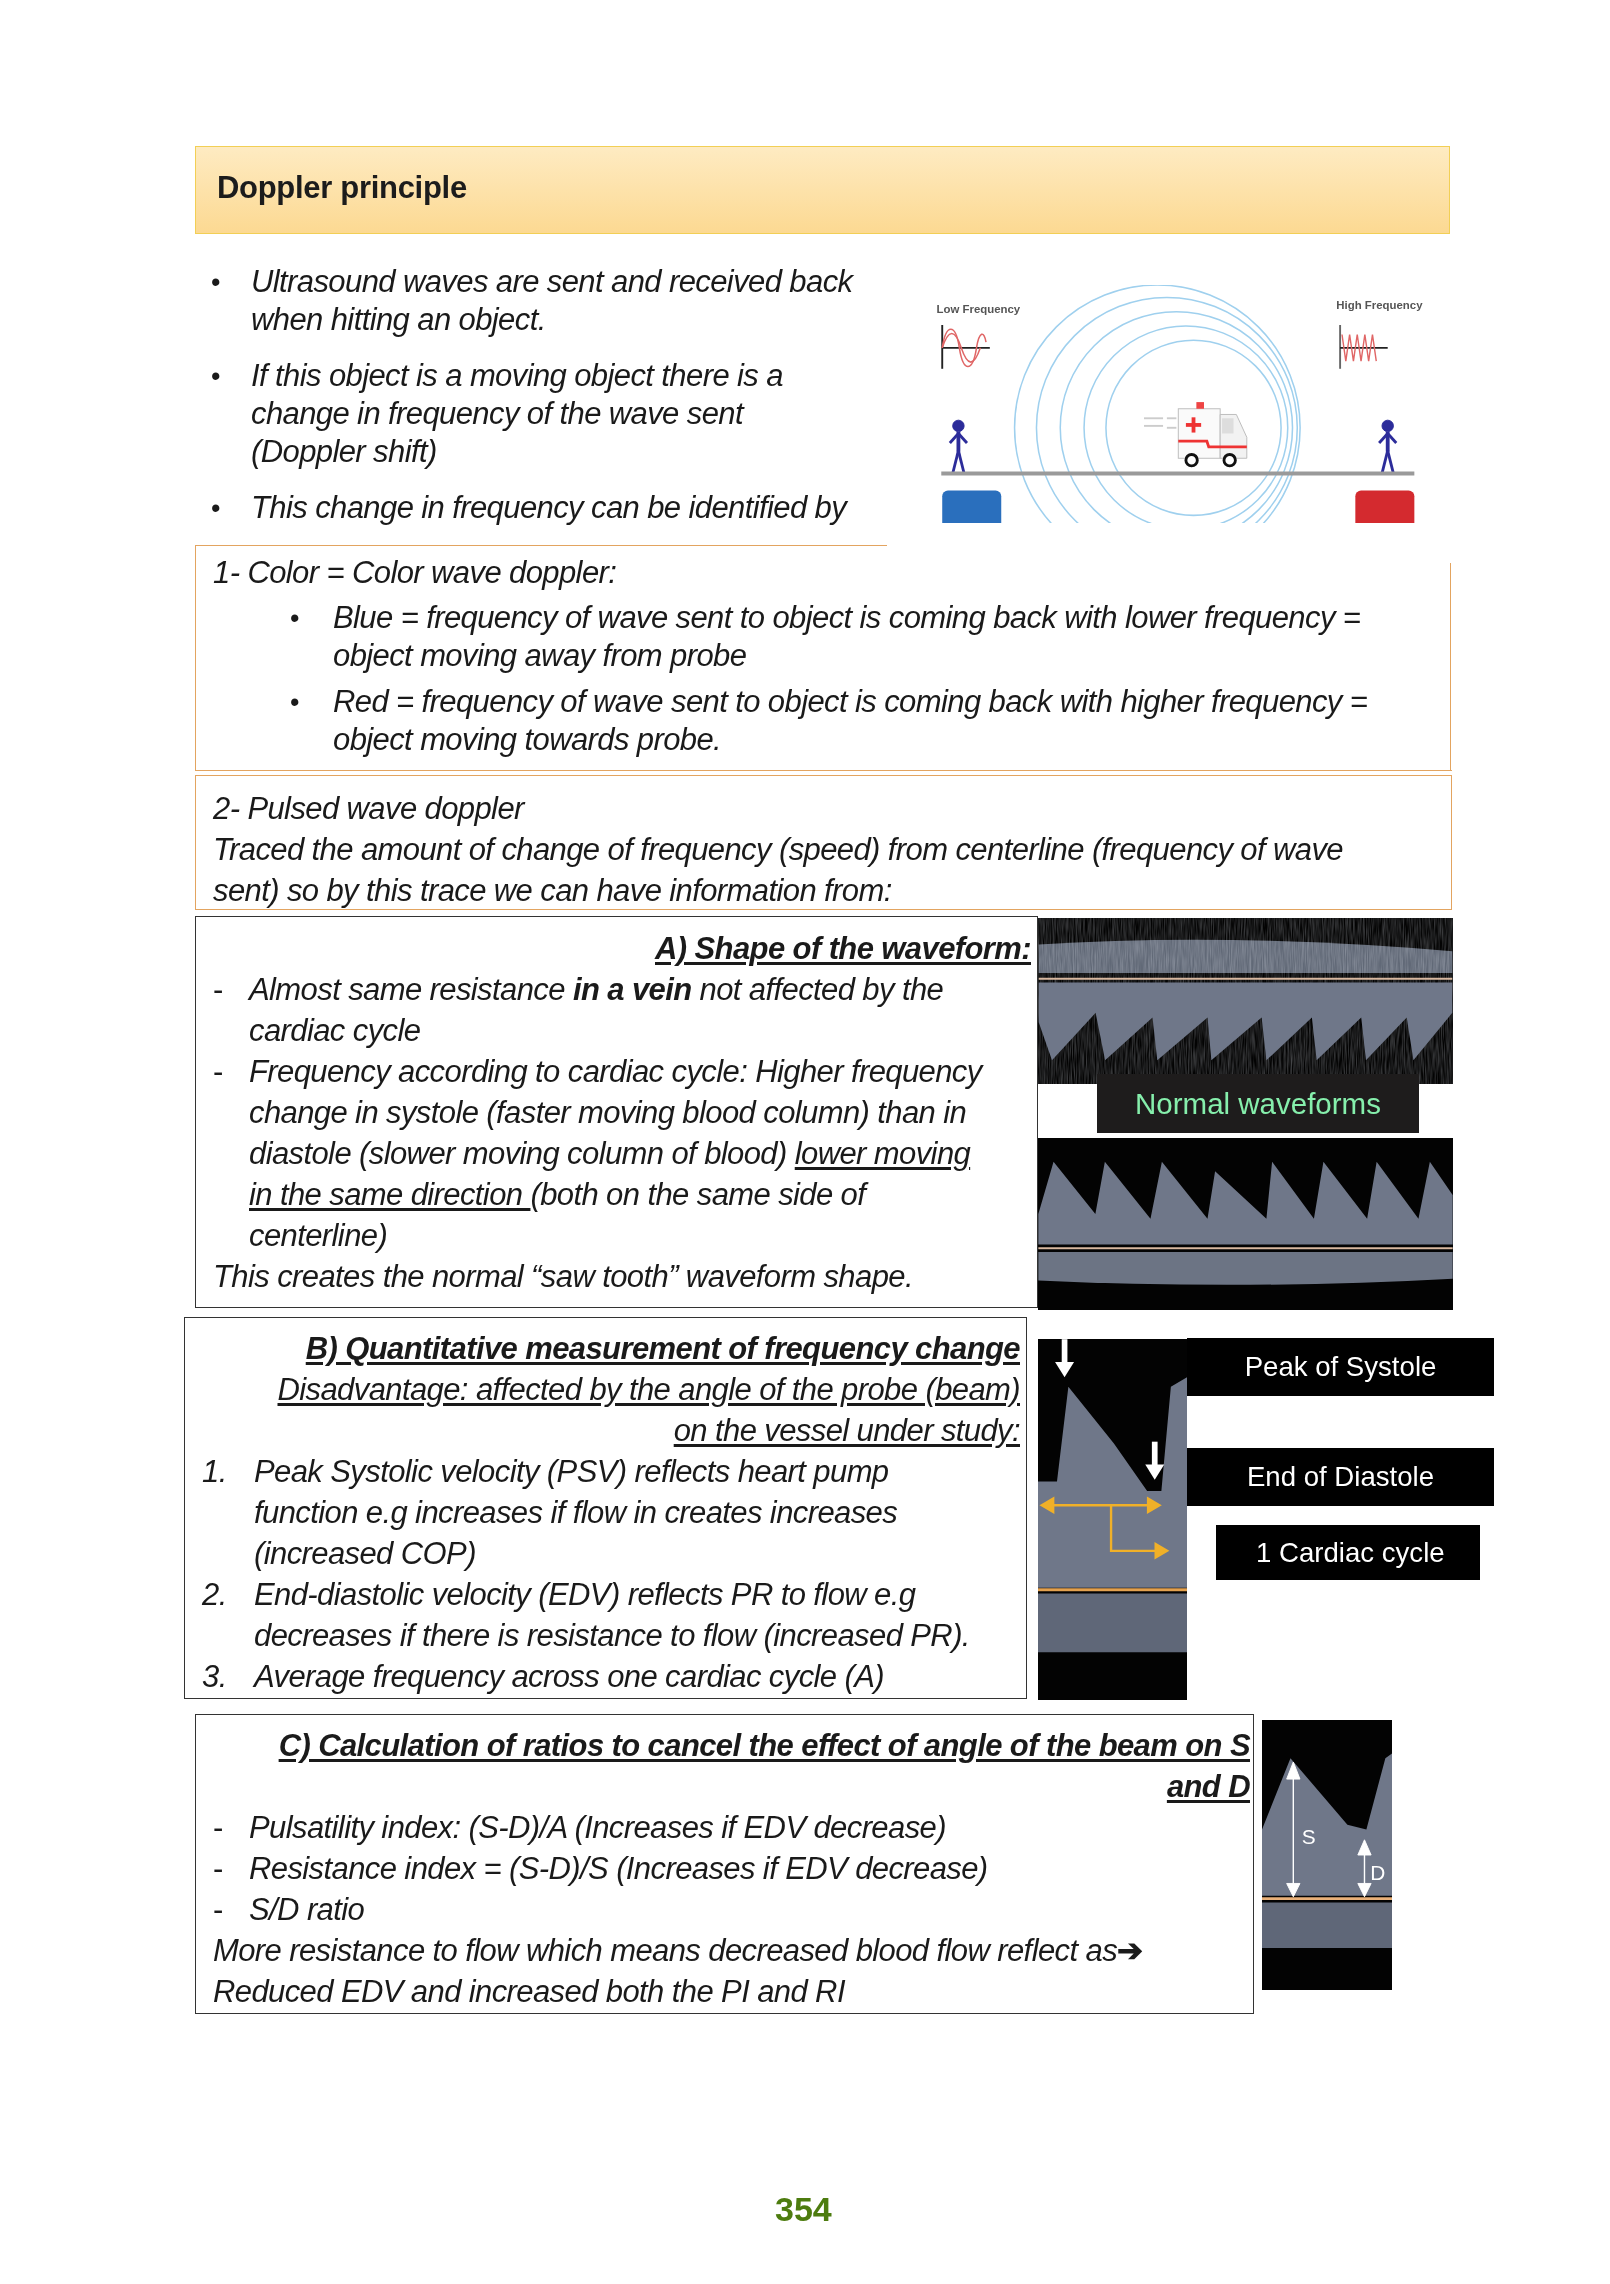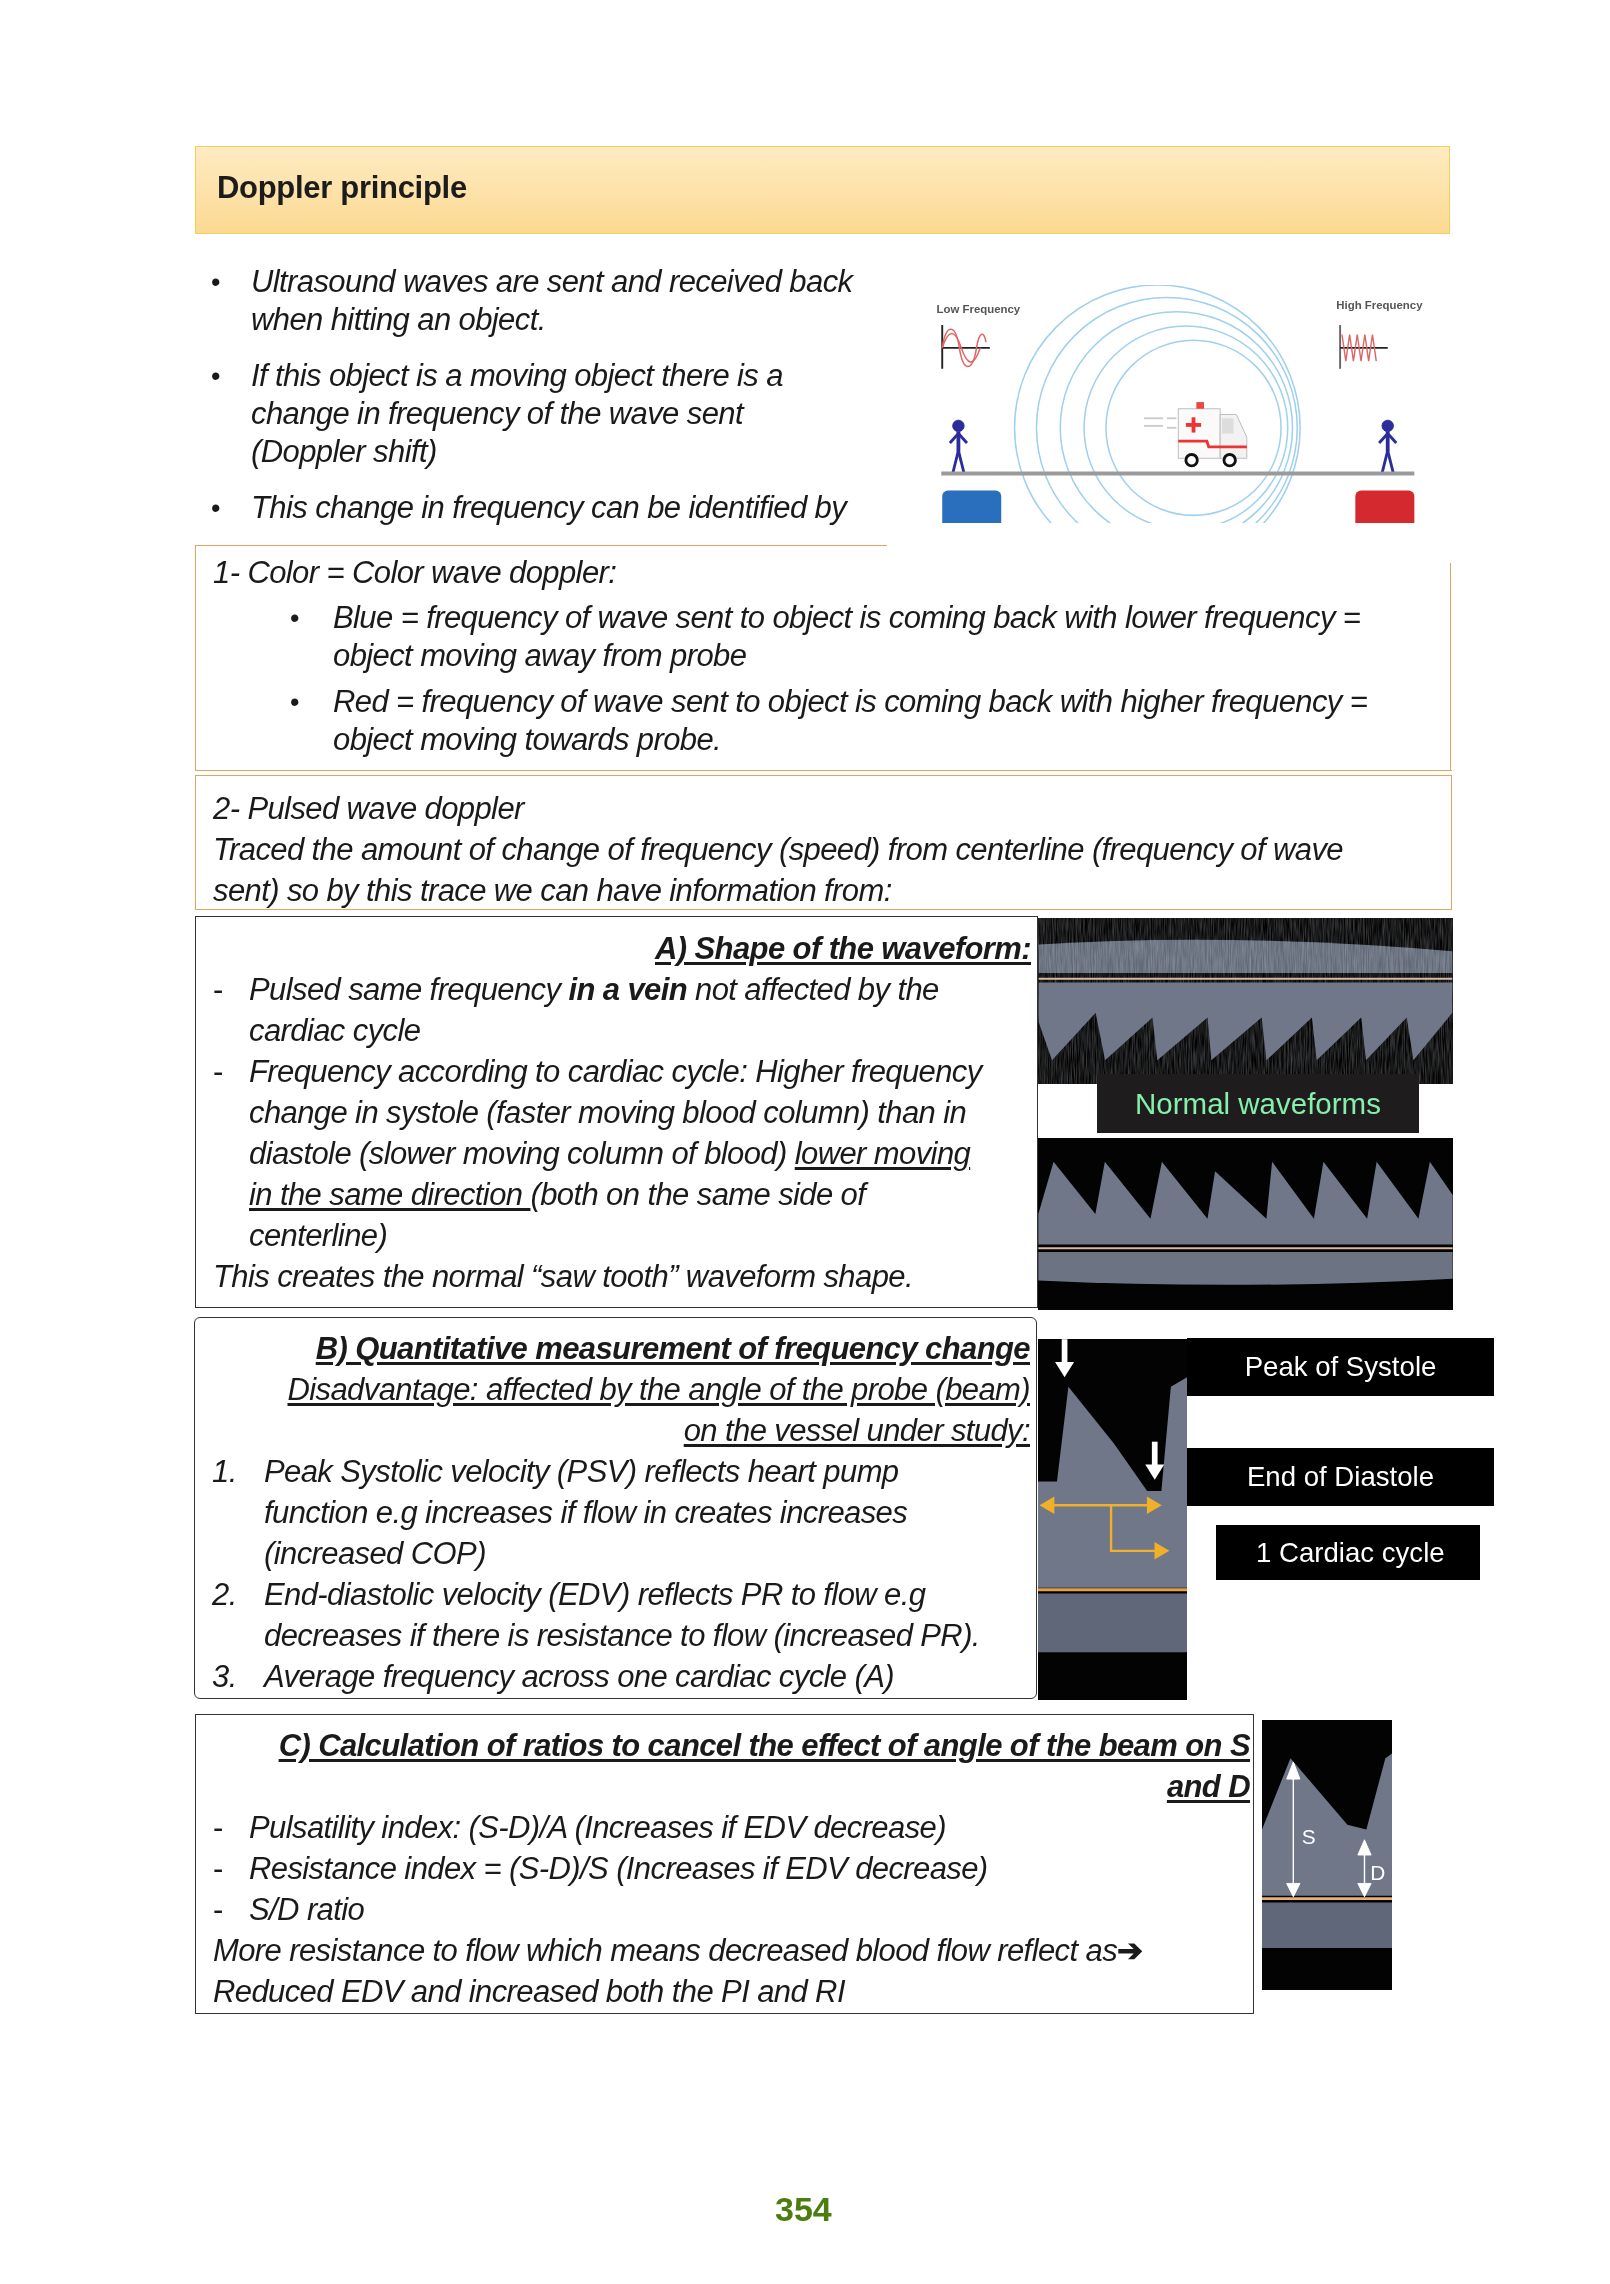--- a/index.html
+++ b/index.html
@@ -24,21 +24,21 @@
   #diagram { left:927px; top:285px; width:514px; height:238px; }
 
   
   .obox { border:1.4px solid #e3a460; box-sizing:border-box; }
   .kbox { border:1.4px solid #333; box-sizing:border-box; }
   #box1 { left:195px; top:545px; width:1257px; height:226px; border-top:none; border-right:none; }
   #box1-top { left:195px; top:545px; width:692px; height:0; border-top:1.4px solid #e3a460; }
   #box1-right { left:1450px; top:563px; width:0; height:208px; border-left:1.4px solid #e3a460; }
   #box2 { left:195px; top:775px; width:1257px; height:135px; }
   #boxA { left:195px; top:916px; width:843px; height:392px; }
-  #boxB { left:194px; top:1317px; width:843px; height:382px;border-radius:6px; }
+  #boxB { left:184px; top:1317px; width:843px; height:382px; }
   #boxC { left:195px; top:1714px; width:1059px; height:300px; }
 
   .ul-dash { position:absolute; left:0; top:0; font-style:normal; }
   .numl { position:absolute; left:0; top:0; }
 
   
   .us { background:#030303; overflow:hidden; }
   #usA1 { left:1038px; top:918px; width:415px; height:166px; }
   #usA2 { left:1038px; top:1138px; width:415px; height:172px; }
   #labelNormal { left:1097px; top:1074px; width:322px; height:59px; background:#1e1c1c; color:#86efac;
@@ -166,21 +166,21 @@
     <div>Traced the amount of change of frequency (speed) from centerline (frequency of wave</div>
     <div>sent) so by this trace we can have information from:</div>
   </div>
 </div>
 
 <div id="boxA" class="abs kbox">
   <div class="abs txt" style="left:17px; top:11.4px; width:818px; line-height:41px;">
     <div class="txt-b u">A) Shape of the waveform:</div>
     <div style="position:relative; padding-left:36px;">
       <span class="ul-dash">-</span>
-      <div><span>Pulsed same frequency </span><span class="txt-b">in a vein</span><span> not affected by the</span></div>
+      <div><span>Almost same resistance </span><span class="txt-b">in a vein</span><span> not affected by the</span></div>
       <div>cardiac cycle</div>
     </div>
     <div style="position:relative; padding-left:36px;">
       <span class="ul-dash">-</span>
       <div>Frequency according to cardiac cycle: Higher frequency</div>
       <div>change in systole (faster moving blood column) than in</div>
       <div><span>diastole (slower moving column of blood) </span><span class="u">lower moving</span></div>
       <div><span class="u">in the same direction </span><span>(both on the same side of</span></div>
       <div>centerline)</div>
     </div>

